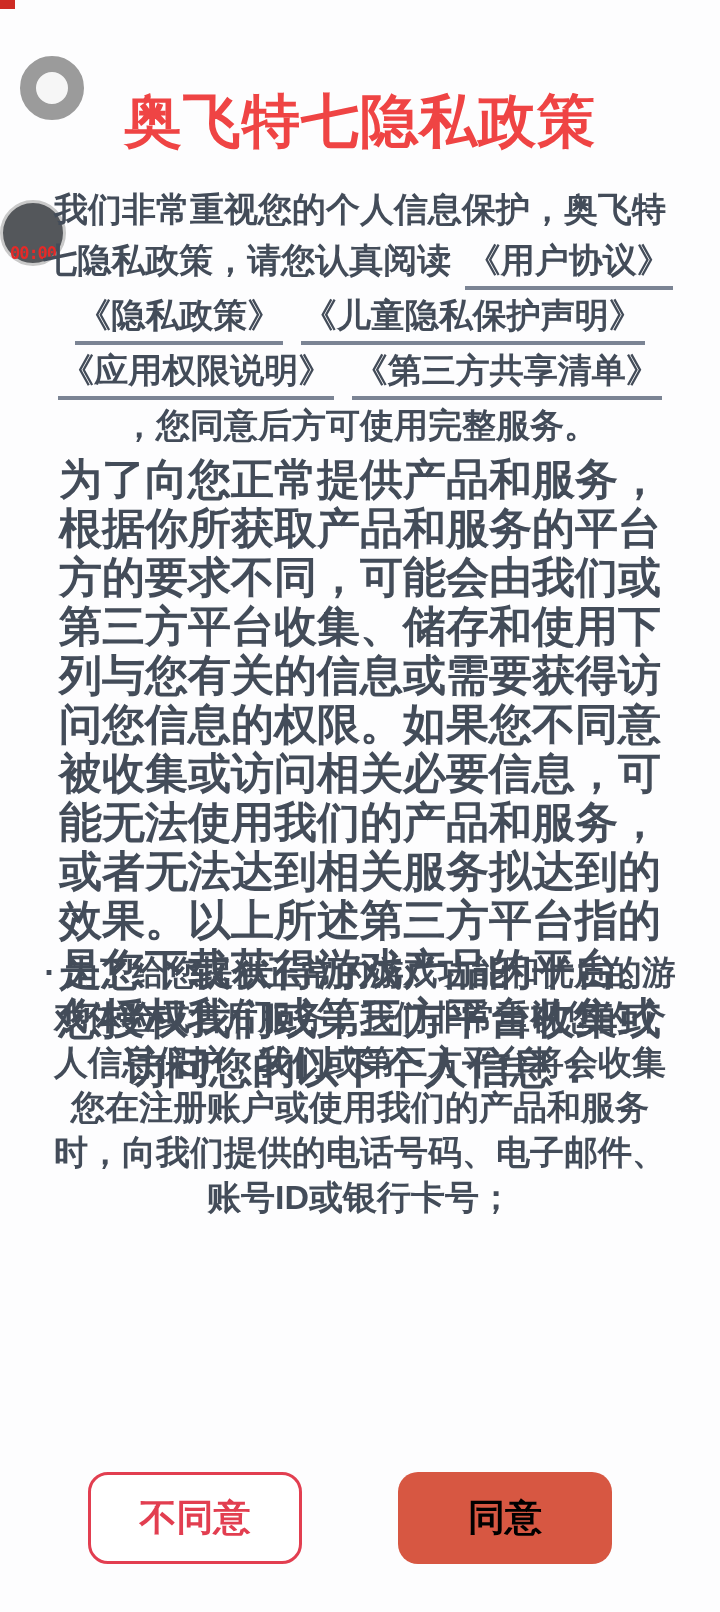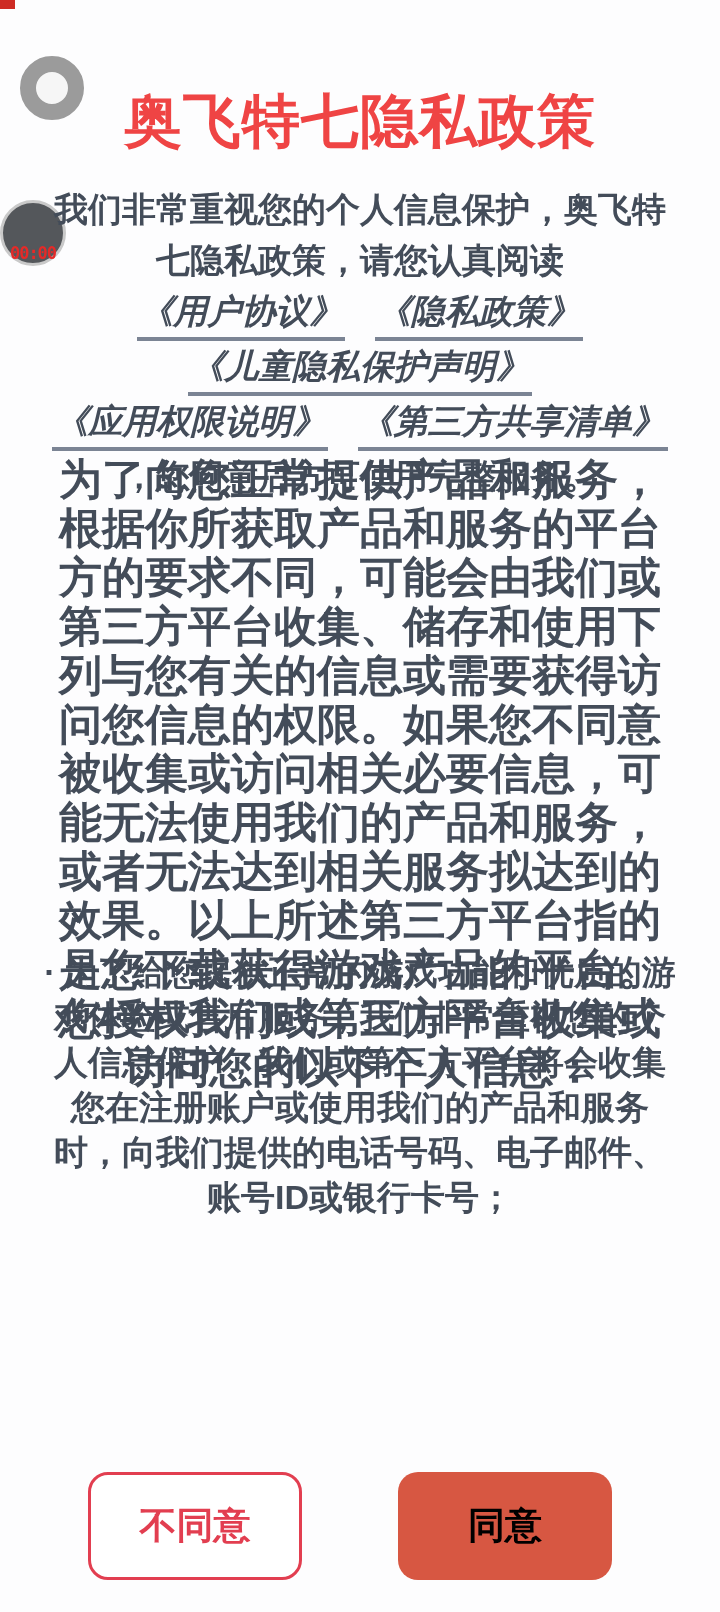--- a/index.html
+++ b/index.html
@@ -50,33 +50,32 @@
     position:absolute;text-align:center;color:var(--text);font-weight:600;
     word-break:normal;
   }
   .intro{top:184px;left:40px;width:640px;font-size:34px;line-height:51px;}
   .notice{top:455px;left:40px;width:640px;font-size:43px;line-height:49px;}
   .bullet{top:950px;left:40px;width:640px;font-size:34px;line-height:45px;}
   .bullet .marker{margin-right:8px;}
 
   .lnk{
     display:inline-block;white-space:nowrap;cursor:pointer;
-    padding:0 2px;margin:0 10px;color:inherit;text-decoration:none;
+    padding:0 2px;margin:0 4px;color:inherit;text-decoration:none;
     border-bottom:4px solid var(--link-underline);
-    font-style:italic;
   }
 
   .footer-note{
     top:1280px;left:50px;width:620px;font-size:28px;line-height:42px;
     color:var(--muted);font-weight:normal;
   }
   .footer-note .lnk{border-bottom:3px solid var(--muted-underline);}
 
   button{
-    position:absolute;top:1472px;height:108px;width:214px;
+    position:absolute;top:1472px;height:92px;width:214px;
     font-family:inherit;font-size:37px;font-weight:600;cursor:pointer;
     display:flex;align-items:center;justify-content:center;
   }
   .btn-disagree{
     left:88px;background:#ffffff;color:var(--accent-red);
     border:3px solid var(--accent-red);border-radius:20px;
   }
   .btn-agree{
     left:398px;background:var(--agree-bg);color:#000000;
     border:none;border-radius:20px;

